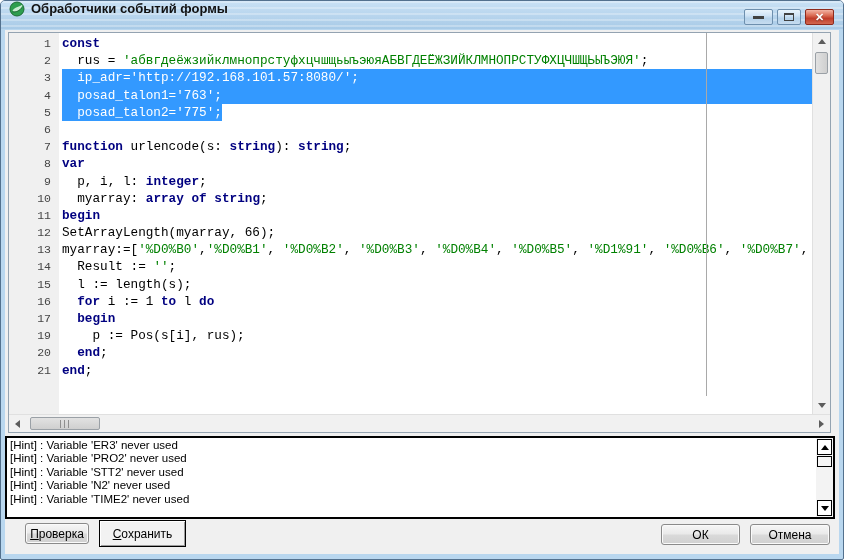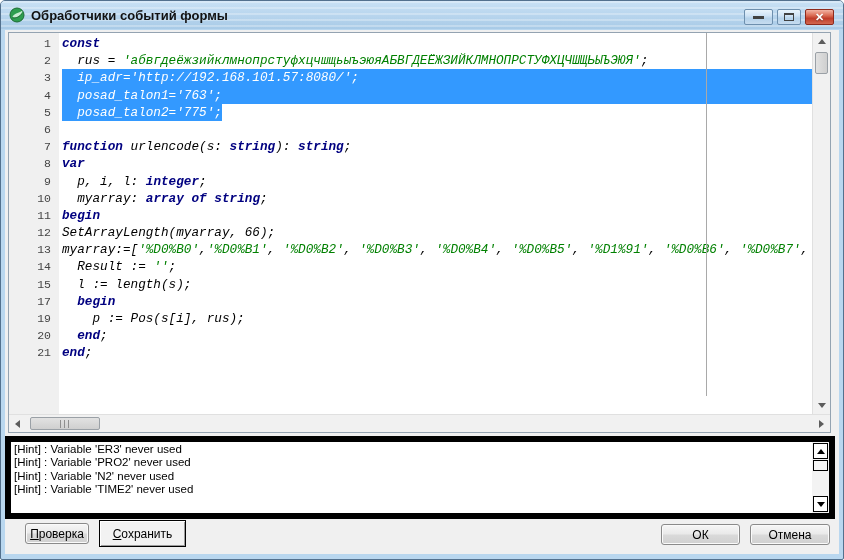--- a/index.html
+++ b/index.html
@@ -3,21 +3,21 @@
 <meta charset="utf-8">
 <style>
   html,body{margin:0;padding:0;}
   body{width:844px;height:560px;position:relative;overflow:hidden;background:#fff;
        font-family:"Liberation Sans",sans-serif;}
   *{box-sizing:border-box;}
 
   
   .window{position:absolute;inset:0;background:#b9d7ef;border:1px solid #53718e;
           border-radius:5px 5px 2px 2px;}
-  .titlebar{position:relative;height:28px;display:flex;align-items:center;padding-left:8px;
+  .titlebar{position:relative;height:28px;display:flex;align-items:flex-start;padding-left:8px;
             border-radius:4px 4px 0 0;
             background:repeating-linear-gradient(180deg,rgba(255,255,255,.28) 0 2px,rgba(255,255,255,0) 2px 6px),
                        linear-gradient(var(--tb-top,#c9e1f5),var(--tb-bot,#a8cae7));}
   .app-icon{width:16px;height:16px;flex:0 0 16px;}
   .title-text{margin-left:6px;font-size:13px;font-weight:bold;color:#111;}
   .tb-buttons{position:absolute;right:9px;top:8px;display:flex;gap:4px;}
   .tb-btn{width:29px;height:16px;border:1px solid #6d8fae;border-radius:2px;
           background:linear-gradient(#e8f3fb,#cfe3f5 40%,#b5d2ea 60%,#c6dcf0);
           display:flex;align-items:center;justify-content:center;padding:0;cursor:default;}
   .tb-btn.max{width:24px;}
@@ -32,21 +32,21 @@
   
   .editor{position:absolute;left:3px;top:2px;width:823px;height:401px;background:#fff;
           border:1px solid #94a3b1;}
   .code-viewport{position:absolute;left:0;top:0;right:18px;bottom:18px;overflow:hidden;}
   .gutter-bg{position:absolute;left:0;top:0;bottom:0;width:50px;background:#f0f0f0;}
   .code-lines{position:absolute;left:0;top:2px;width:100%;
           font-family:"Liberation Mono","DejaVu Sans Mono",monospace;font-size:12.7px;}
   .code-line{display:flex;height:17.2px;line-height:17.2px;white-space:pre;}
   .ln{flex:0 0 42px;text-align:right;margin-right:11px;color:#454545;font-size:11.5px;
       position:relative;z-index:2;}
-  .code-text{flex:1 1 auto;white-space:pre;font-style:italic;}
+  .code-text{flex:1 1 auto;white-space:pre;}
   .sel-full .code-text{flex:1 1 auto;background:var(--sel,#3399ff);}
   .sel-text .code-text{flex:0 1 auto;background:var(--sel,#3399ff);}
   .sel-full .code-text span,.sel-text .code-text span{color:var(--sel-text,#fff) !important;}
   .tok-k{color:var(--kw,#000080);font-weight:bold;}
   .tok-s{color:var(--str,#008000);}
   .tok-n{color:var(--plain,#000);}
   .margin-line{position:absolute;left:697px;top:0;bottom:18px;width:1px;background:#a9a9a9;z-index:4;}
 
   
   .vscroll{position:absolute;right:0;top:0;bottom:18px;width:18px;background:#f1f1f1;
@@ -63,21 +63,21 @@
   .v-thumb{position:absolute;left:2px;right:2px;top:19px;height:22px;border:1px solid #9aa0a6;
            border-radius:2px;background:linear-gradient(90deg,#e2e2e2,#cfcfcf);}
   .h-thumb{position:absolute;top:2px;bottom:2px;left:21px;width:70px;border:1px solid #9aa0a6;
            border-radius:2px;background:linear-gradient(#e2e2e2,#cfcfcf);
            display:flex;align-items:center;justify-content:center;}
   .grip{width:11px;height:8px;
         background:repeating-linear-gradient(90deg,#8f8f8f 0 1px,rgba(0,0,0,0) 1px 4px);}
 
   
   .msg-list{position:absolute;left:0;top:406px;width:830px;height:83px;background:#fff;
-            border:6px solid #000000;overflow:hidden;}
+            border:2px solid #000000;overflow:hidden;}
   .hint-items{position:absolute;left:0;top:1px;right:18px;overflow:hidden;height:100%;}
   .hint-item{font-size:11.5px;line-height:13.4px;padding-left:3px;color:#000;white-space:nowrap;}
   .classic-scroll{position:absolute;right:0;top:0;bottom:0;width:17px;
         background-color:#f3f3f3;
         background-image:radial-gradient(#c9c9c9 26%,rgba(0,0,0,0) 27%);background-size:2px 2px;}
   .c-btn{position:absolute;left:1px;right:1px;height:16px;background:#fff;border:1px solid #000;
          display:flex;align-items:center;justify-content:center;}
   .c-up{top:1px;} .c-down{bottom:1px;}
   .c-thumb{position:absolute;left:1px;right:1px;top:18px;height:11px;background:#f6f6f6;border:1px solid #000;}
   .c-tri-up{width:0;height:0;border-left:4px solid transparent;border-right:4px solid transparent;border-bottom:5px solid #000;}
@@ -137,20 +137,21 @@
             <div class="code-line"><span class="ln">6</span><span class="code-text"></span></div>
             <div class="code-line"><span class="ln">7</span><span class="code-text"><span class="tok-k">function</span><span class="tok-n"> urlencode(s: </span><span class="tok-k">string</span><span class="tok-n">): </span><span class="tok-k">string</span><span class="tok-n">;</span></span></div>
             <div class="code-line"><span class="ln">8</span><span class="code-text"><span class="tok-k">var</span></span></div>
             <div class="code-line"><span class="ln">9</span><span class="code-text"><span class="tok-n">  p, i, l: </span><span class="tok-k">integer</span><span class="tok-n">;</span></span></div>
             <div class="code-line"><span class="ln">10</span><span class="code-text"><span class="tok-n">  myarray: </span><span class="tok-k">array</span><span class="tok-n"> </span><span class="tok-k">of</span><span class="tok-n"> </span><span class="tok-k">string</span><span class="tok-n">;</span></span></div>
             <div class="code-line"><span class="ln">11</span><span class="code-text"><span class="tok-k">begin</span></span></div>
             <div class="code-line"><span class="ln">12</span><span class="code-text"><span class="tok-n">SetArrayLength(myarray, 66);</span></span></div>
             <div class="code-line"><span class="ln">13</span><span class="code-text"><span class="tok-n">myarray:=[</span><span class="tok-s">'%D0%B0'</span><span class="tok-n">,</span><span class="tok-s">'%D0%B1'</span><span class="tok-n">, </span><span class="tok-s">'%D0%B2'</span><span class="tok-n">, </span><span class="tok-s">'%D0%B3'</span><span class="tok-n">, </span><span class="tok-s">'%D0%B4'</span><span class="tok-n">, </span><span class="tok-s">'%D0%B5'</span><span class="tok-n">, </span><span class="tok-s">'%D1%91'</span><span class="tok-n">, </span><span class="tok-s">'%D0%B6'</span><span class="tok-n">, </span><span class="tok-s">'%D0%B7'</span><span class="tok-n">, </span></span></div>
             <div class="code-line"><span class="ln">14</span><span class="code-text"><span class="tok-n">  Result := </span><span class="tok-s">''</span><span class="tok-n">;</span></span></div>
             <div class="code-line"><span class="ln">15</span><span class="code-text"><span class="tok-n">  l := length(s);</span></span></div>
+            <div class="code-line"><span class="ln">16</span><span class="code-text"><span class="tok-n">  </span><span class="tok-k">for</span><span class="tok-n"> i := 1 </span><span class="tok-k">to</span><span class="tok-n"> l </span><span class="tok-k">do</span></span></div>
             <div class="code-line"><span class="ln">17</span><span class="code-text"><span class="tok-n">  </span><span class="tok-k">begin</span></span></div>
             <div class="code-line"><span class="ln">19</span><span class="code-text"><span class="tok-n">    p := Pos(s[i], rus);</span></span></div>
             <div class="code-line"><span class="ln">20</span><span class="code-text"><span class="tok-n">  </span><span class="tok-k">end</span><span class="tok-n">;</span></span></div>
             <div class="code-line"><span class="ln">21</span><span class="code-text"><span class="tok-k">end</span><span class="tok-n">;</span></span></div>
           </div>
         <div class="margin-line"></div>
       </div>
       <div class="vscroll">
         <span class="sb-arrow" style="top:0;">
             <span class="tri-up"></span>
@@ -170,20 +171,21 @@
         <span class="sb-arrow" style="right:0;">
             <span class="tri-right"></span>
           </span>
       </div>
     </div>
 
     <div class="msg-list">
       <div class="hint-items">
           <div class="hint-item">[Hint] : Variable 'ER3' never used</div>
           <div class="hint-item">[Hint] : Variable 'PRO2' never used</div>
+          <div class="hint-item">[Hint] : Variable 'STT2' never used</div>
           <div class="hint-item">[Hint] : Variable 'N2' never used</div>
           <div class="hint-item">[Hint] : Variable 'TIME2' never used</div>
         </div>
       <div class="classic-scroll">
         <span class="c-btn c-up">
             <span class="c-tri-up"></span>
           </span>
         <span class="c-thumb"></span>
         <span class="c-btn c-down">
             <span class="c-tri-down"></span>

